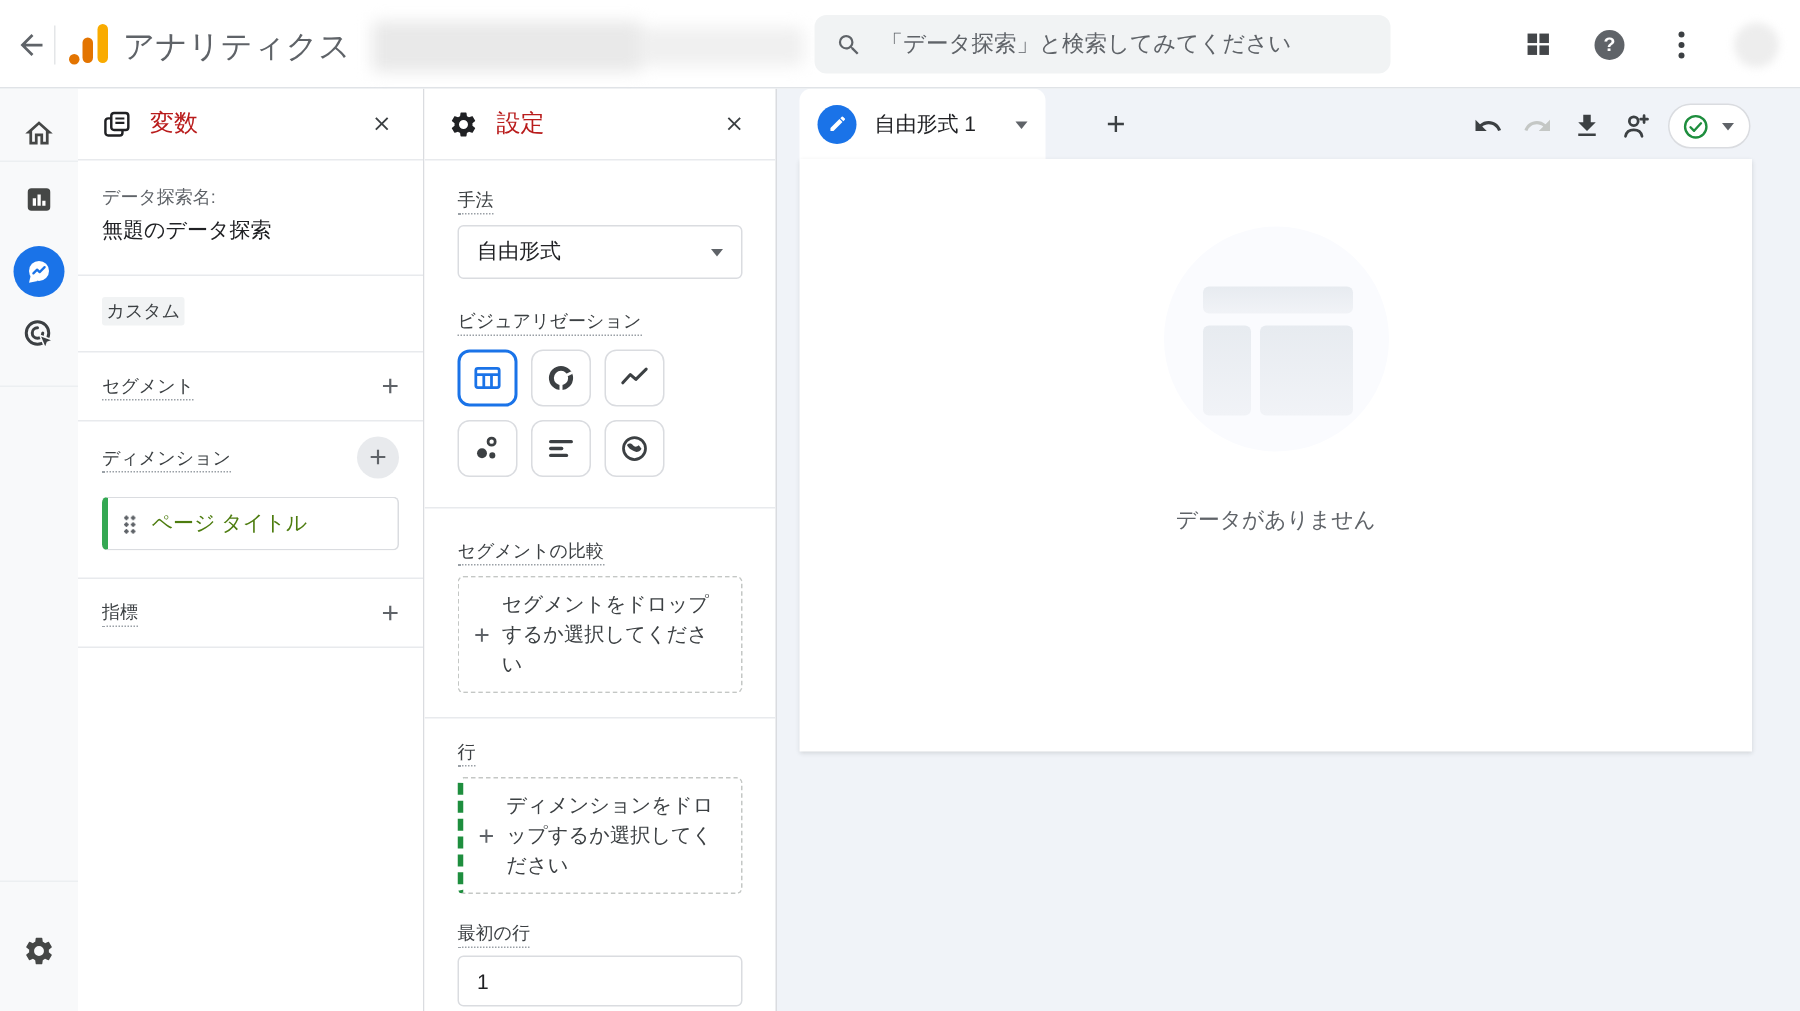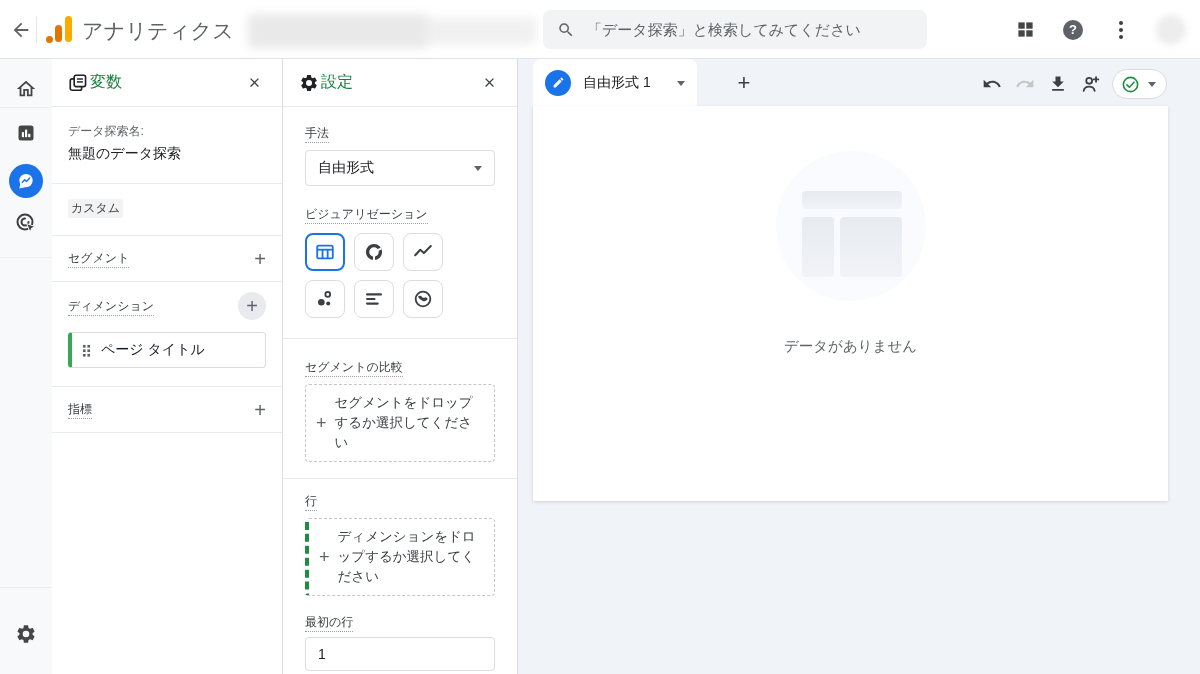--- a/index.html
+++ b/index.html
@@ -31,41 +31,41 @@
 
   
   .rail { position:absolute; left:0; top:59px; width:52px; height:615px; background:#f8f9fa; z-index:4; }
   .rail .ric { position:absolute; left:50%; transform:translateX(-50%); display:flex; align-items:center; justify-content:center; cursor:pointer; }
   .rail .rdiv { position:absolute; left:0; width:52px; height:1px; background:#eceff1; }
   .explore-circ { width:34px; height:34px; border-radius:50%; background:#1a73e8; display:flex; align-items:center; justify-content:center; }
 
   
   .panel { position:absolute; top:59px; height:615px; background:#fff; border-right:1px solid #dadce0; overflow:hidden; z-index:3; }
   .panel-hd { height:48px; display:flex; align-items:center; padding:0 16px; border-bottom:1px solid #e8eaed; }
-  .panel-hd .ttl { font-size:16px; font-weight:500; color:#15803d; margin-left:2px; }
+  .panel-hd .ttl { font-size:16px; font-weight:500; color:#b91c1c; margin-left:12px; }
   .panel-hd .sp { flex:1; }
   .xbtn { width:24px; height:24px; display:flex; align-items:center; justify-content:center; cursor:pointer; }
   .dlbl { font-size:12px; color:#3c4043; }
   .dlbl em { font-style:normal; border-bottom:1px dotted #9aa0a6; padding-bottom:2px; }
   .plus18 { font-size:20px; color:#5f6368; line-height:1; cursor:pointer; }
   .caret { width:0; height:0; border:4.5px solid transparent; border-top:5.5px solid #5f6368; margin-top:5px; }
 
   
   .vars { left:52px; width:231px; }
   .sec { border-bottom:1px solid #e8eaed; padding:14px 16px; }
   .name-lbl { font-size:12px; color:#5f6368; margin-bottom:5px; }
   .name-val { font-size:14px; color:#202124; }
   .date-type { display:inline-block; font-size:12px; color:#3c4043; background:#f1f3f4; padding:1px 3px; border-radius:2px; margin-bottom:3px; }
   .date-row { display:flex; align-items:center; }
   .date-val { font-size:14px; color:#202124; flex:1; }
   .rowflex { display:flex; align-items:center; justify-content:space-between; }
   .plus-circ { width:28px; height:28px; border-radius:50%; background:#e8eaed; display:flex; align-items:center; justify-content:center; cursor:pointer; }
   .chip { margin-top:12px; height:36px; background:#fff; border:1px solid #dadce0; border-left:4px solid #34a853; border-radius:4px; display:flex; align-items:center; padding:0 10px; cursor:grab; }
   .drag-dots { width:9px; height:13px; margin-right:10px; background:radial-gradient(circle,#5f6368 1.3px,transparent 1.5px); background-size:4.5px 4.5px; }
-  .chip-txt { font-size:14px; color:#0f172a; }
+  .chip-txt { font-size:14px; color:#4d7c0f; }
 
   
   .settings { left:283px; width:235px; }
   .set-body { padding:18px 22px 0 22px; }
   .select { margin-top:8px; height:36px; border:1px solid #dadce0; border-radius:4px; display:flex; align-items:center; padding:0 12px; cursor:pointer; }
   .select .val { flex:1; font-size:14px; color:#202124; }
   .viz-grid { margin-top:10px; display:grid; grid-template-columns:repeat(3,40px); gap:9px; }
   .viz-cell { width:40px; height:38px; border:1px solid #dadce0; border-radius:8px; display:flex; align-items:center; justify-content:center; color:#3c4043; cursor:pointer; background:#fff; }
   .viz-cell.sel { border:2px solid #1a73e8; color:#1a73e8; }
   .divider { height:1px; background:#e8eaed; margin:20px -22px 0 -22px; }

